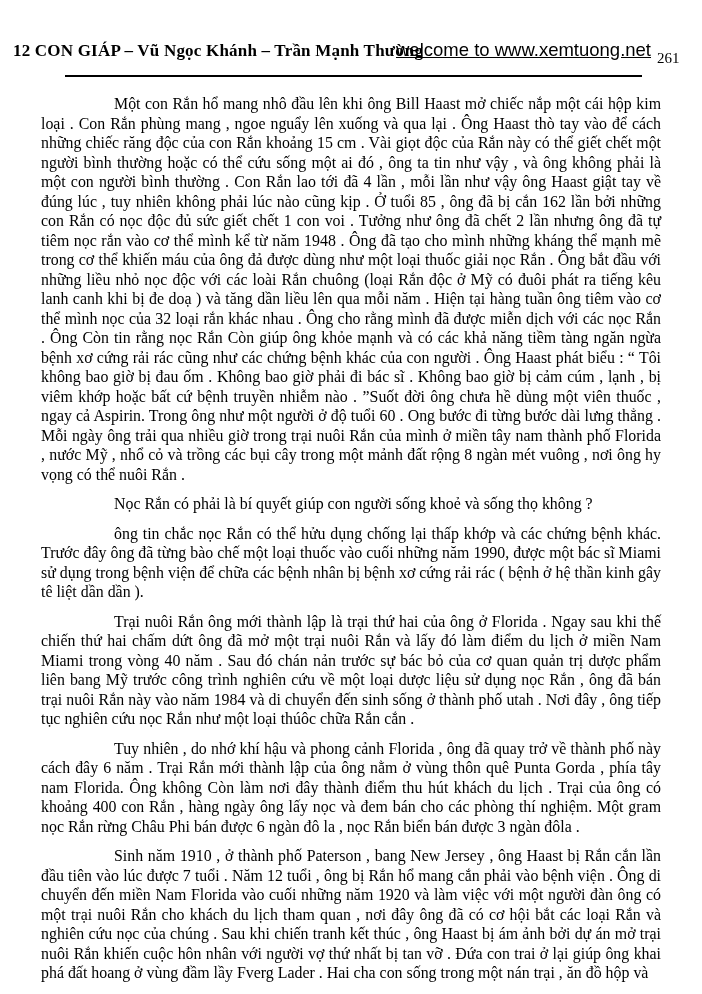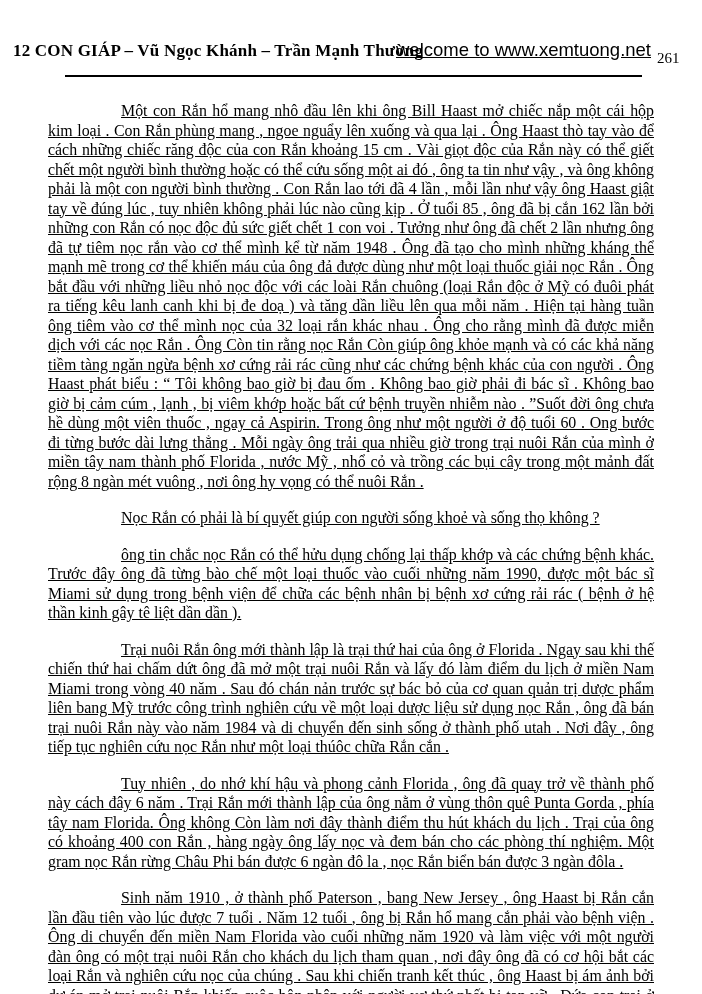--- a/index.html
+++ b/index.html
@@ -61,24 +61,23 @@
   .body-text {
     position: absolute;
     left: 31px;
     top: 84px;
     width: 640px;
     font-size: 15.9px;
     line-height: 19.5px;
     text-align: justify;
   }
   .para {
-    margin: 17px;
+    margin: 10px;
     padding: 0;
     text-indent: 73px;
-    text-decoration: underline;
   }
 </style>
 </head>
 <body>
 
 <div class="page">
   <div class="header">
     <span class="book-title">12 CON GIÁP – Vũ Ngọc Khánh – Trần Mạnh Thường</span>
     <a class="site-link">welcome to www.xemtuong.net</a>
     <span class="page-num">261</span>

